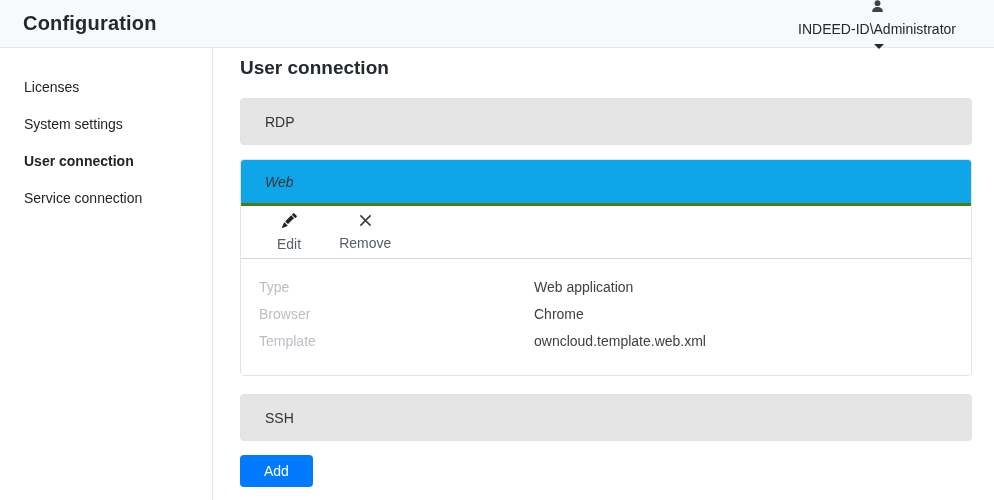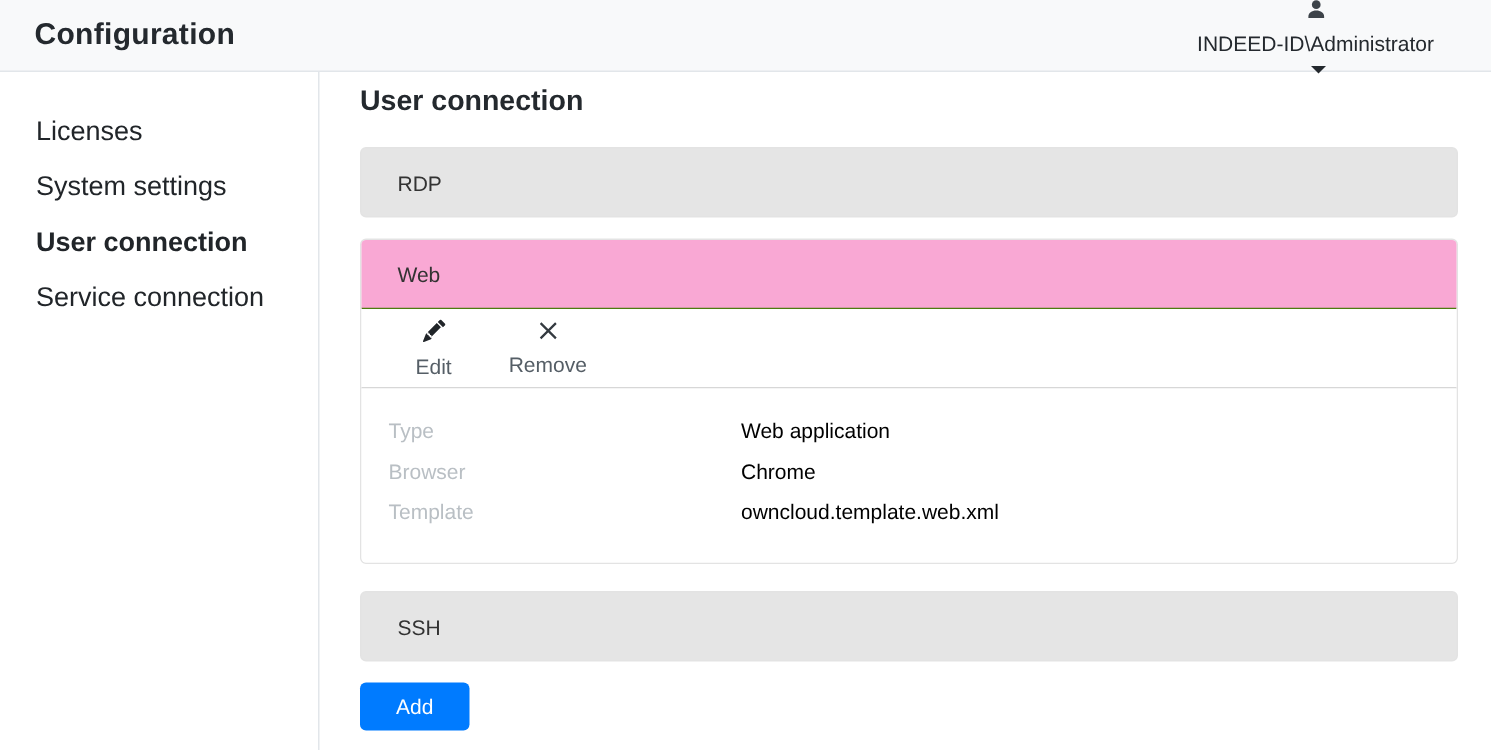--- a/index.html
+++ b/index.html
@@ -51,21 +51,21 @@
   
   .sidebar {
     width: 213px;
     flex: 0 0 213px;
     border-right: 1px solid #e2e6ea;
     padding-top: 21px;
     background: #ffffff;
   }
   .nav-item {
     padding: 9px 10px 9px 24px;
-    font-size: 18px;
+    font-size: 14px;
     color: #212529;
     cursor: pointer;
     line-height: 19px;
   }
   .nav-item.active { font-weight: bold; }
 
   
   .main {
     flex: 1;
     padding: 6px 22px 0 27px;
@@ -90,23 +90,24 @@
     display: flex;
     align-items: center;
     padding: 0 24px;
     font-size: 14px;
     color: #333333;
     cursor: pointer;
   }
   .panel.expanded { background: #ffffff; margin-bottom: 18px; }
   .panel.expanded .panel-header {
     height: 46px;
-    background: #f9a8d4;
-    border-bottom: 1px solid #4d7c0f;
+    background: #0ea5e9;
+    border-bottom: 3px solid #4d7c0f;
     border-radius: 3px 3px 0 0;
+    font-style: italic;
   }
   .panel-toolbar {
     height: 53px;
     display: flex;
     align-items: center;
     padding: 0 34px;
     border-bottom: 1px solid #d7d7d7;
     background: #ffffff;
   }
   .tool-btn {
@@ -133,21 +134,21 @@
   .field-row {
     display: flex;
     align-items: flex-end;
     line-height: 27px;
     font-size: 14px;
   }
   .field-label {
     flex: 0 0 235px;
     color: #b9bfc4;
   }
-  .field-value { color: #000000; }
+  .field-value { color: #404040; margin-left: 40px; }
 
   
   .btn-primary {
     display: inline-block;
     background: #007bff;
     color: #ffffff;
     border: none;
     border-radius: 4px;
     font-size: 14px;
     font-family: "Liberation Sans", sans-serif;

